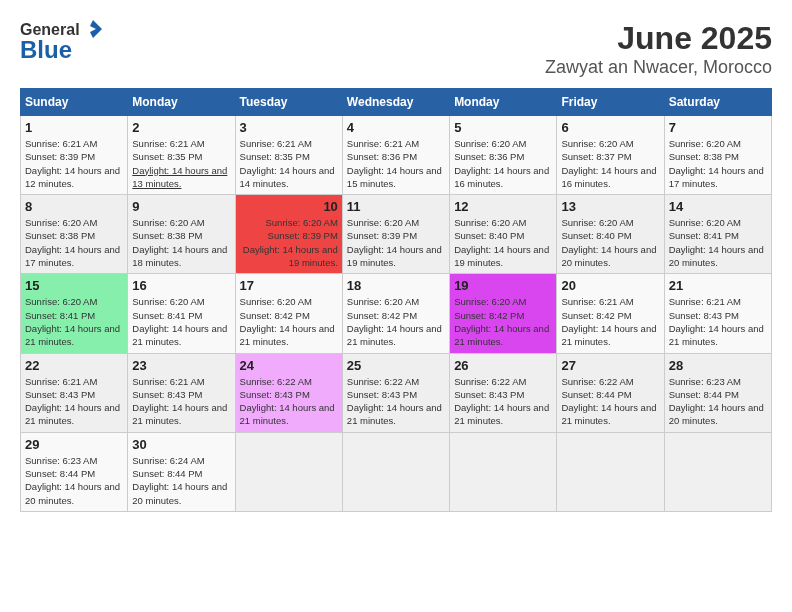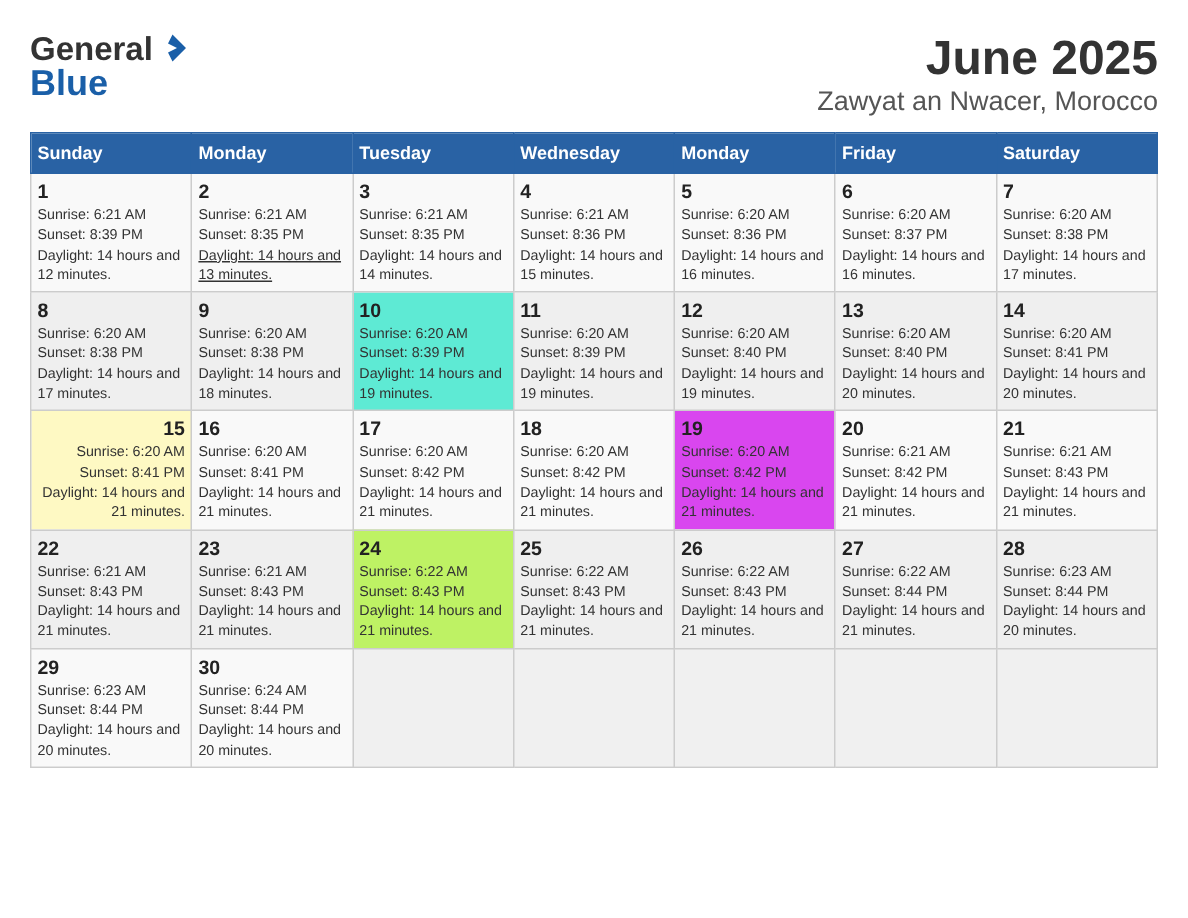--- a/index.html
+++ b/index.html
@@ -80,21 +80,21 @@
     .empty-cell {
       background: #f0f0f0 !important;
     }
   </style>
 </head>
 <body>
 
 <div class="header-area">
   <div class="logo">
     <div class="logo-top-line">
-      <span style="font-size:22px;font-weight:bold;color:#333;">General</span>
+      <span style="font-size:16px;font-weight:bold;color:#333;">General</span>
       <svg width="22" height="22" viewBox="0 0 22 22" style="margin-left:2px;margin-top:-2px;">
         <path d="M11 2 L20 11 L11 20 L8 14 L14 11 L8 8 Z" fill="#1a5fa8"></path>
       </svg>
     </div>
     <span style="font-size:24px;font-weight:bold;color:#1a5fa8;margin-top:-4px;">Blue</span>
   </div>
   <div class="title-area">
     <div class="month-year">June 2025</div>
     <div class="location">Zawyat an Nwacer, Morocco</div>
   </div>
@@ -181,21 +181,21 @@
           </div>
         </td>
         <td style="background-color: rgb(239, 239, 239);">
           <span class="day-number">9</span>
           <div class="day-detail">
             <span style="display: block;">Sunrise: 6:20 AM</span>
             <span style="display: block;">Sunset: 8:38 PM</span>
             <span style="display: block;">Daylight: 14 hours and 18 minutes.</span>
           </div>
         </td>
-        <td style="background-color: #5eead4;">
+        <td style="background-color: #ef4444; text-align: right;">
           <span class="day-number">10</span>
           <div class="day-detail">
             <span style="display: block;">Sunrise: 6:20 AM</span>
             <span style="display: block;">Sunset: 8:39 PM</span>
             <span style="display: block;">Daylight: 14 hours and 19 minutes.</span>
           </div>
         </td>
         <td style="background-color: rgb(239, 239, 239);">
           <span class="day-number">11</span>
           <div class="day-detail">
@@ -223,21 +223,21 @@
         <td style="background-color: rgb(239, 239, 239);">
           <span class="day-number">14</span>
           <div class="day-detail">
             <span style="display: block;">Sunrise: 6:20 AM</span>
             <span style="display: block;">Sunset: 8:41 PM</span>
             <span style="display: block;">Daylight: 14 hours and 20 minutes.</span>
           </div>
         </td>
       </tr>
       <tr>
-        <td style="background-color: #fef9c3; text-align: right;">
+        <td style="background-color: #86efac;">
           <span class="day-number">15</span>
           <div class="day-detail">
             <span style="display: block;">Sunrise: 6:20 AM</span>
             <span style="display: block;">Sunset: 8:41 PM</span>
             <span style="display: block;">Daylight: 14 hours and 21 minutes.</span>
           </div>
         </td>
         <td style="background-color: rgb(249, 249, 249);">
           <span class="day-number">16</span>
           <div class="day-detail">
@@ -297,21 +297,21 @@
           </div>
         </td>
         <td style="background-color: rgb(239, 239, 239);">
           <span class="day-number">23</span>
           <div class="day-detail">
             <span style="display: block;">Sunrise: 6:21 AM</span>
             <span style="display: block;">Sunset: 8:43 PM</span>
             <span style="display: block;">Daylight: 14 hours and 21 minutes.</span>
           </div>
         </td>
-        <td style="background-color: #bef264;">
+        <td style="background-color: #f0abfc;">
           <span class="day-number">24</span>
           <div class="day-detail">
             <span style="display: block;">Sunrise: 6:22 AM</span>
             <span style="display: block;">Sunset: 8:43 PM</span>
             <span style="display: block;">Daylight: 14 hours and 21 minutes.</span>
           </div>
         </td>
         <td style="background-color: rgb(239, 239, 239);">
           <span class="day-number">25</span>
           <div class="day-detail">

